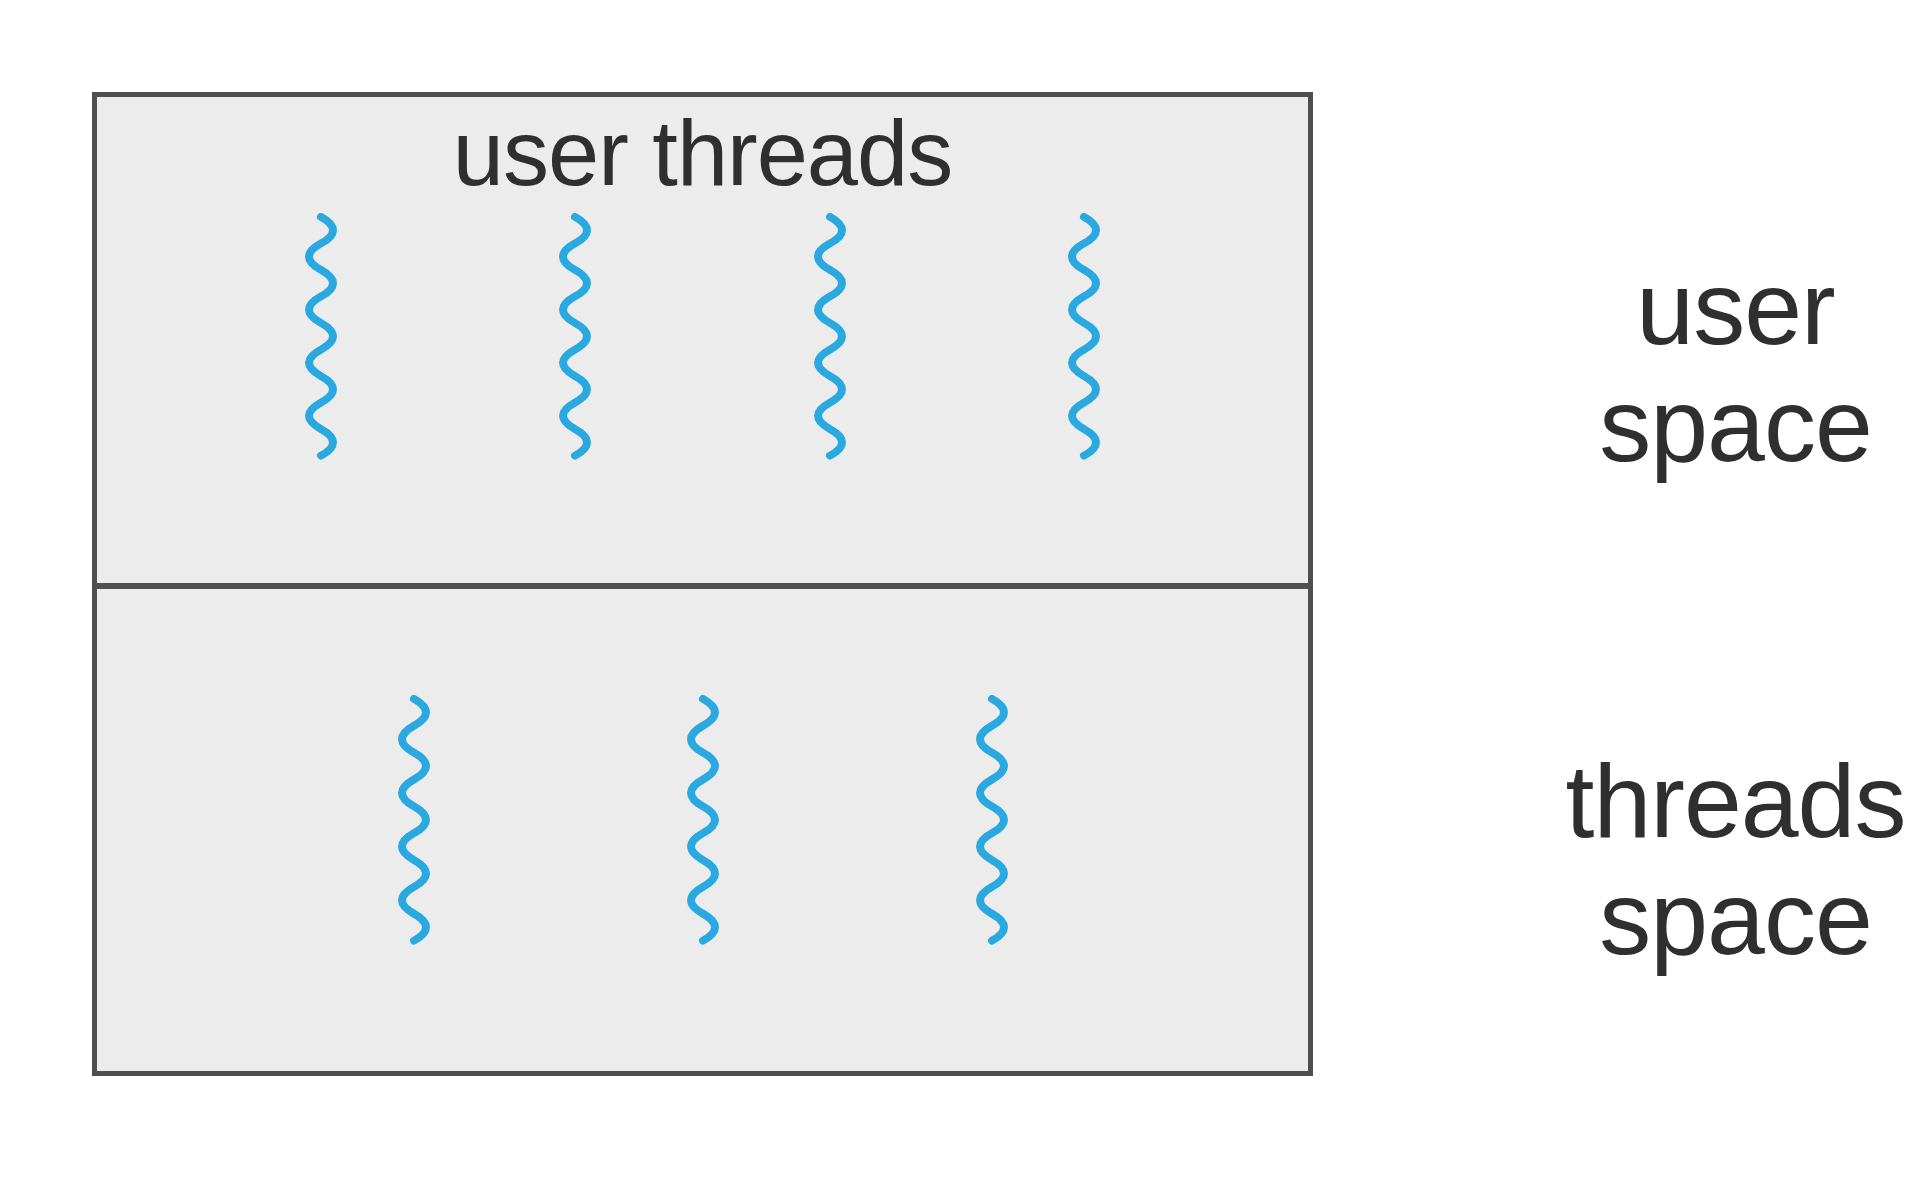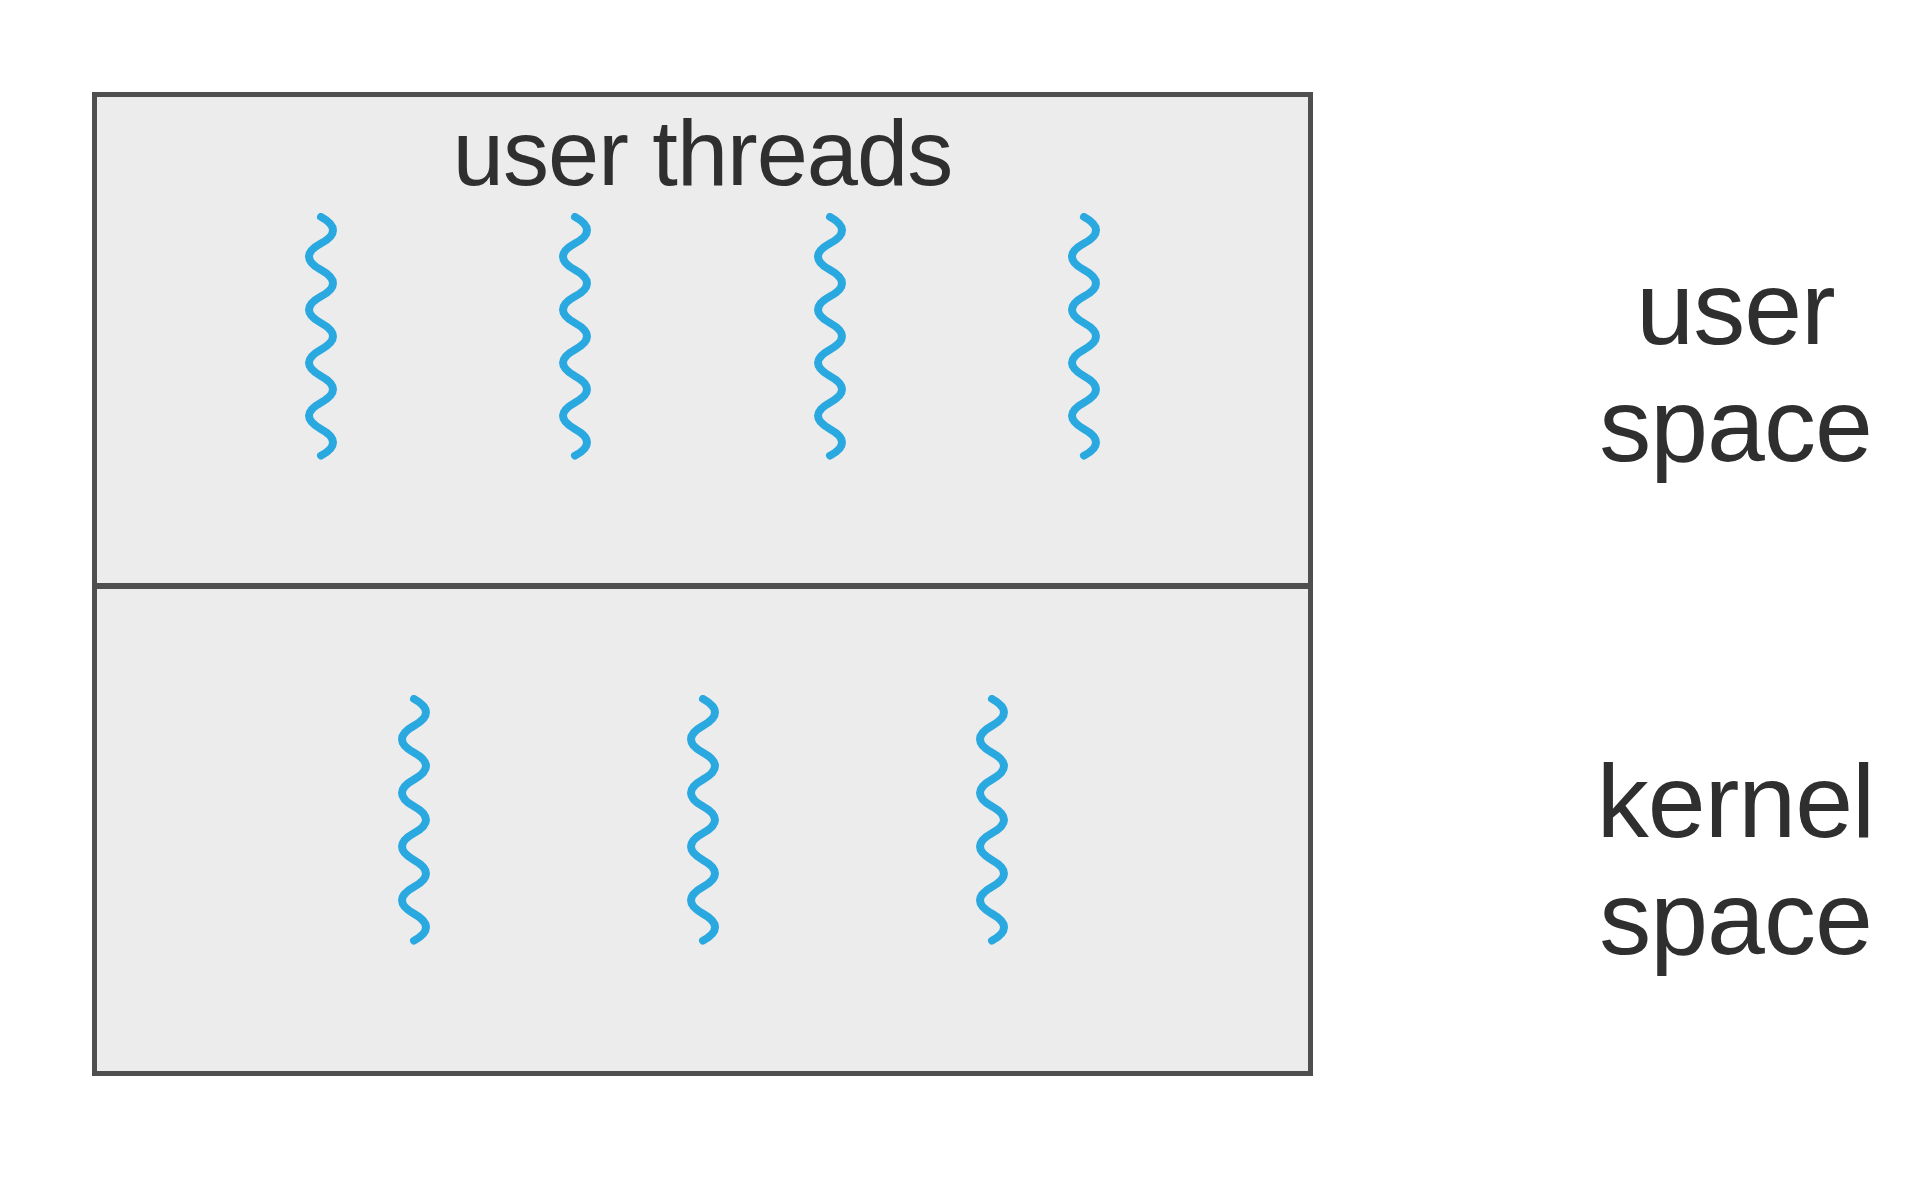--- a/index.html
+++ b/index.html
@@ -147,17 +147,17 @@
       </div>
 
   </div>
 
   <div class="side-label label-user">
     <div>user</div>
     <div>space</div>
   </div>
 
   <div class="side-label label-kernel">
-    <div>kernel</div>
+    <div>threads</div>
     <div>space</div>
   </div>
 
 </div>
 
 </body></html>

